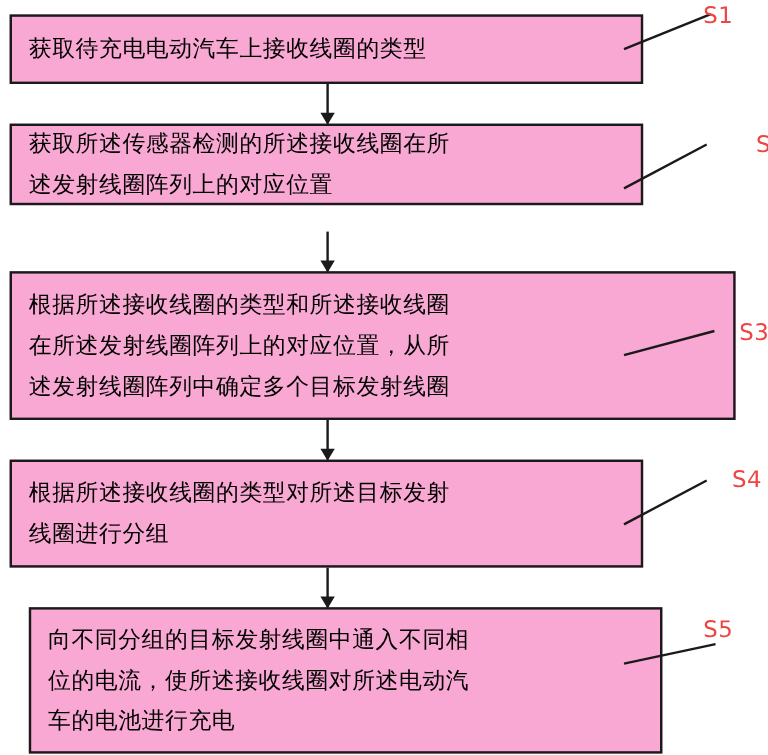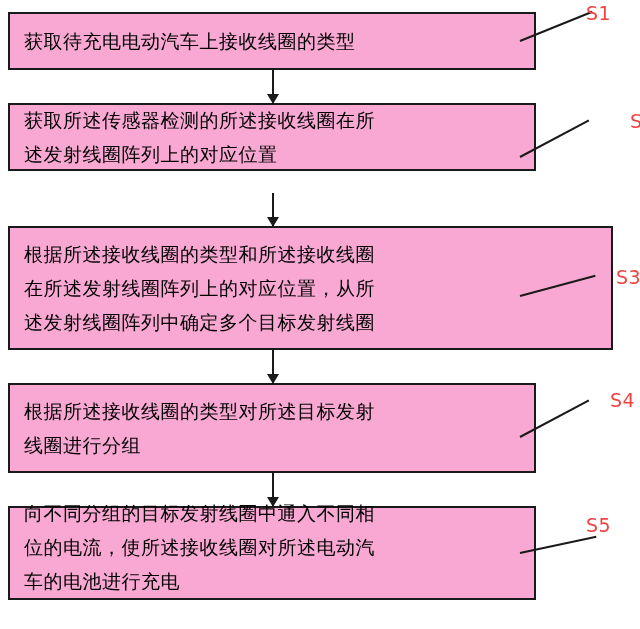--- a/index.html
+++ b/index.html
@@ -89,21 +89,21 @@
 述发射线圈阵列中确定多个目标发射线圈</div>
     </div>
     <div class="leader" style="left: 520px; top: 295px; width: 78px; transform: rotate(-15deg);"></div>
     <div class="label" style="left: 616px; top: 266px;">S3</div>
     <div class="step" style="left: 8px; top: 383px; width: 528px; height: 90px;">
       <div class="step-text">根据所述接收线圈的类型对所述目标发射
 线圈进行分组</div>
     </div>
     <div class="leader" style="left: 520px; top: 436px; width: 78px; transform: rotate(-28deg);"></div>
     <div class="label" style="left: 610px; top: 389px; text-align: center;">S4</div>
-    <div class="step" style="left: 8px; top: 506px; width: 528px; height: 94px; align-items: flex-end;">
+    <div class="step" style="left: 24px; top: 506px; width: 528px; height: 122px;">
       <div class="step-text">向不同分组的目标发射线圈中通入不同相
 位的电流，使所述接收线圈对所述电动汽
 车的电池进行充电</div>
     </div>
     <div class="leader" style="left: 520px; top: 552px; width: 78px; transform: rotate(-12deg);"></div>
     <div class="label" style="left: 586px; top: 514px;">S5</div>
     <div class="arrow" style="left: 272px; top: 70px; height: 33px;"></div>
     <div class="arrow" style="left: 272px; top: 193px; height: 33px;"></div>
     <div class="arrow" style="left: 272px; top: 350px; height: 33px;"></div>
     <div class="arrow" style="left: 272px; top: 473px; height: 33px;"></div>

